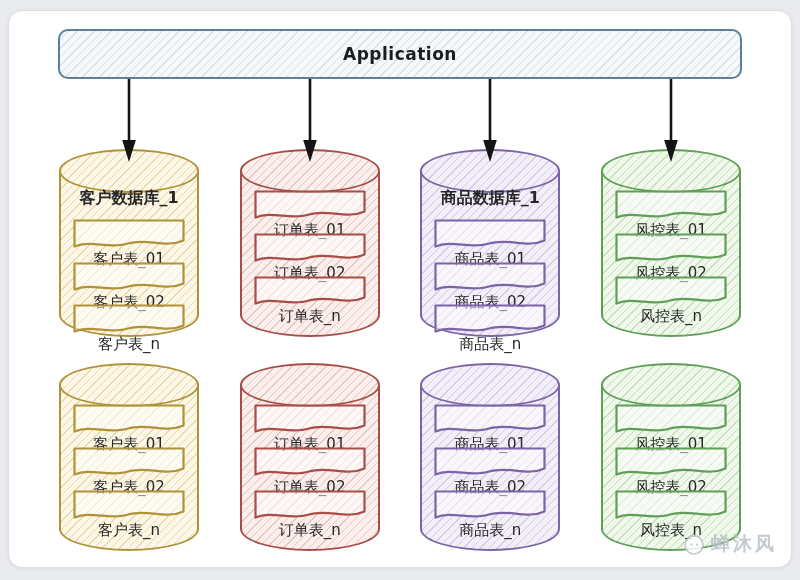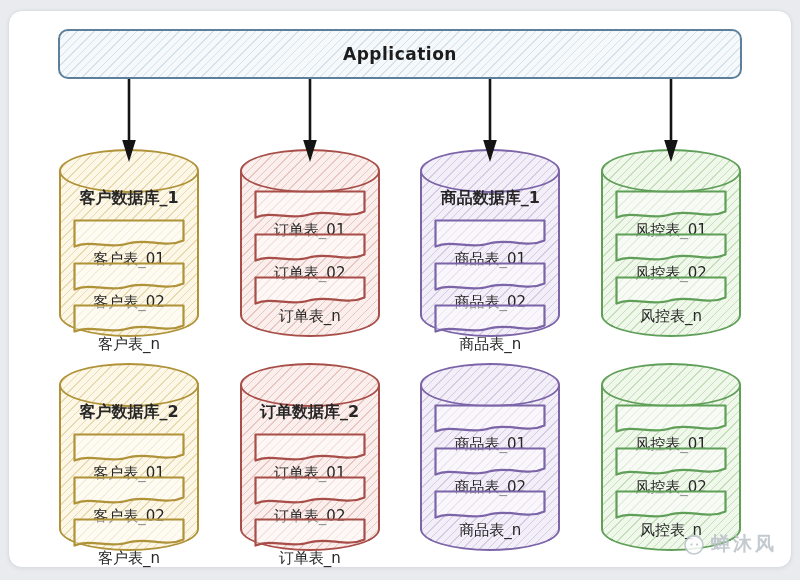--- a/index.html
+++ b/index.html
@@ -213,21 +213,20 @@
           </div>
         </div>
       </div>
     </div>
 
     <div class="cell t-yellow">
       <div class="cyl">
         <div class="cyl-top hatch"></div>
         <div class="cyl-body hatch"></div>
         <div class="cyl-content">
-          <div class="cyl-title">客户数据库_2</div>
           <div class="tbox">
             <svg width="114" height="34" viewBox="0 0 114 34">
                 <path d="M2.5,2.5 L111.5,2.5 L111.5,22.5 C94,30.5 74,19.5 56,25.5 C38,31.5 19,21.5 2.5,28.5 Z"></path>
               </svg>
             <span class="tbox-label">客户表_01</span>
           </div>
           <div class="tbox">
             <svg width="114" height="34" viewBox="0 0 114 34">
                 <path d="M2.5,2.5 L111.5,2.5 L111.5,22.5 C94,30.5 74,19.5 56,25.5 C38,31.5 19,21.5 2.5,28.5 Z"></path>
               </svg>
@@ -241,21 +240,20 @@
           </div>
         </div>
       </div>
     </div>
 
     <div class="cell t-red">
       <div class="cyl">
         <div class="cyl-top hatch"></div>
         <div class="cyl-body hatch"></div>
         <div class="cyl-content">
-          <div class="cyl-title">订单数据库_2</div>
           <div class="tbox">
             <svg width="114" height="34" viewBox="0 0 114 34">
                 <path d="M2.5,2.5 L111.5,2.5 L111.5,22.5 C94,30.5 74,19.5 56,25.5 C38,31.5 19,21.5 2.5,28.5 Z"></path>
               </svg>
             <span class="tbox-label">订单表_01</span>
           </div>
           <div class="tbox">
             <svg width="114" height="34" viewBox="0 0 114 34">
                 <path d="M2.5,2.5 L111.5,2.5 L111.5,22.5 C94,30.5 74,19.5 56,25.5 C38,31.5 19,21.5 2.5,28.5 Z"></path>
               </svg>

